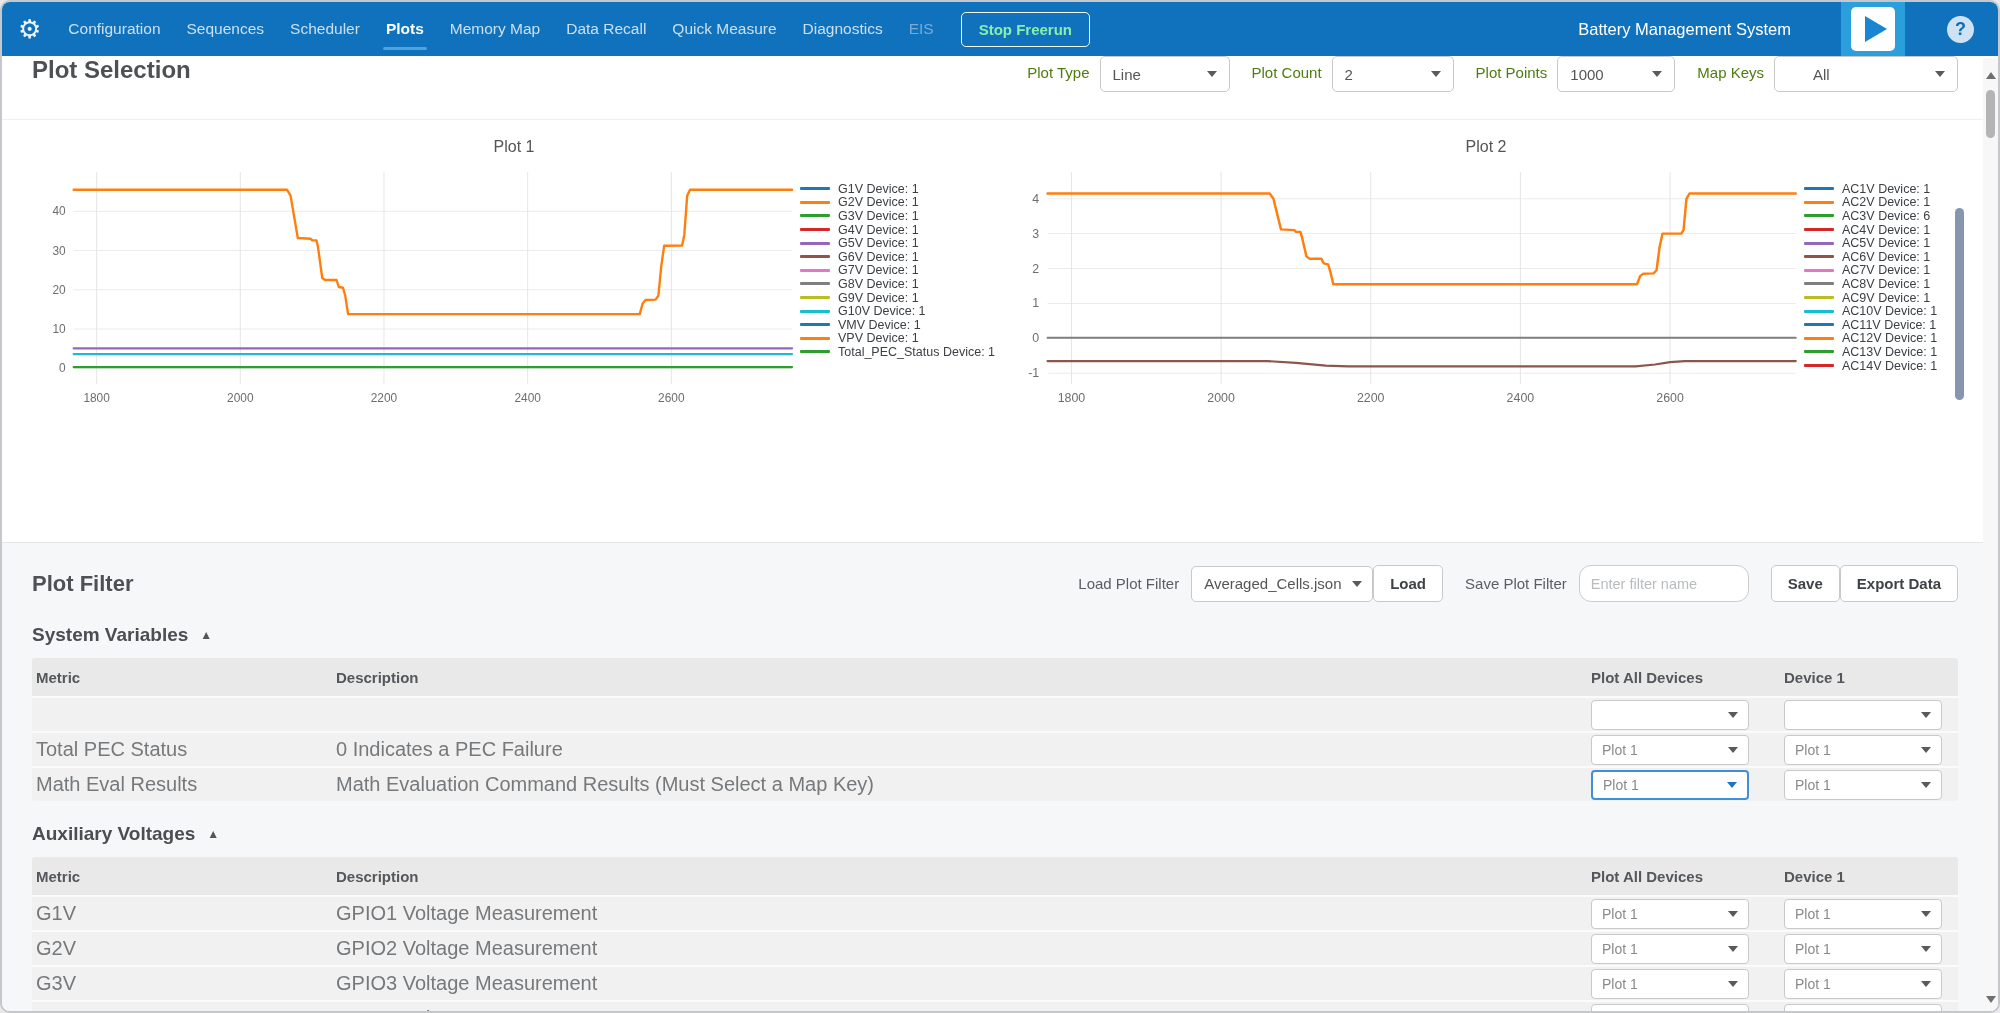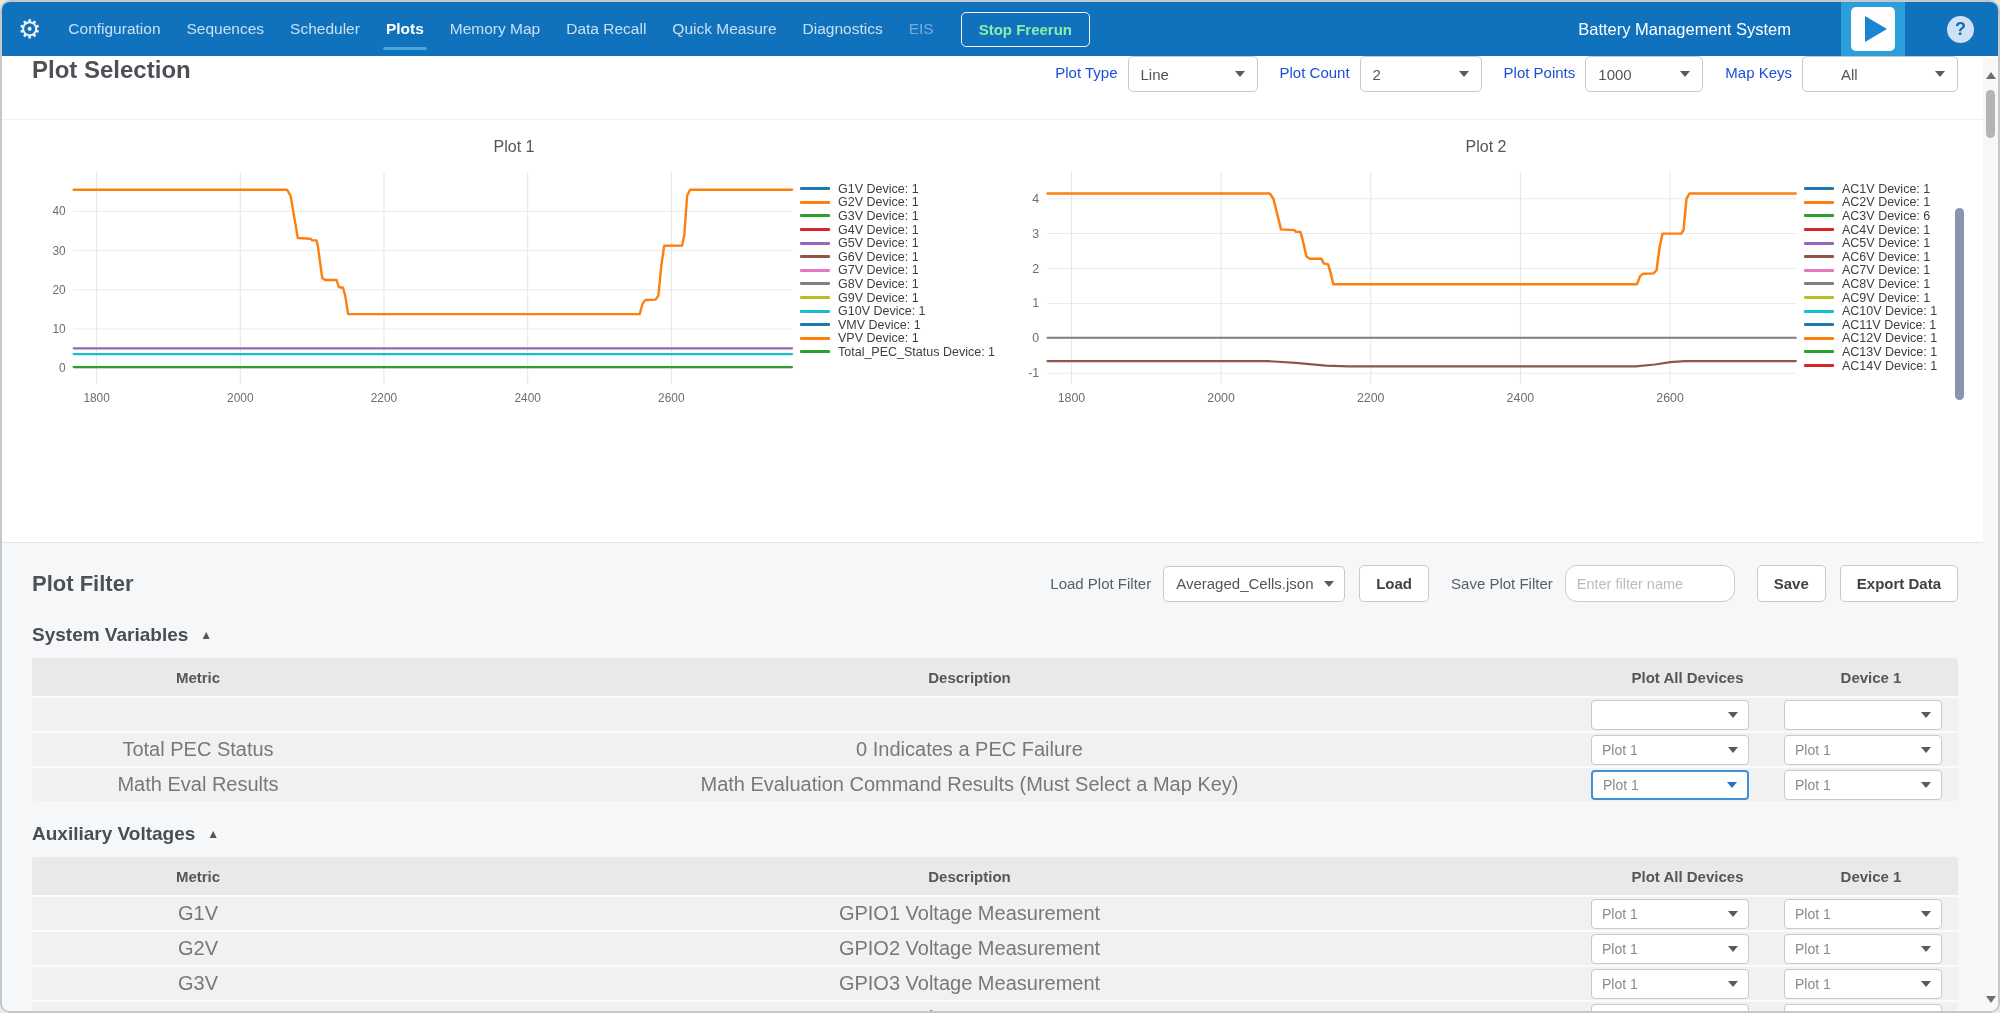--- a/index.html
+++ b/index.html
@@ -20,21 +20,21 @@
   .app-title { color:#fff; font-size:16.5px; margin-right:20px; white-space:nowrap; }
   .play-box { width:64px; height:54px; background:#2a9fdc; display:flex; align-items:center; justify-content:center; cursor:pointer; }
   .play-inner { width:44px; height:44px; background:#fff; border-radius:5px; display:flex; align-items:center; justify-content:center; }
   .play-tri { width:0; height:0; border-left:22px solid #1a85d3; border-top:13px solid transparent; border-bottom:13px solid transparent; margin-left:5px; }
   .help { width:27px; height:27px; border-radius:50%; background:#cfe2f3; color:#0f6bb5; font-weight:bold; font-size:18px; display:flex; align-items:center; justify-content:center; margin:0 14px 0 12px; cursor:pointer; }
 
   
   .plot-selection-row { height:64px; display:flex; align-items:flex-start; padding:0 40px 0 30px; border-bottom:1px solid #f0f0f0; background:#fff; }
   .h-lg { font-size:24px; font-weight:bold; color:#4d5156; }
   .ps-controls { margin-left:auto; display:flex; align-items:center; }
-  .ps-label { font-size:15px; color:#1d4ed8; margin:0 10px 3px 22px; white-space:nowrap; }
+  .ps-label { font-size:15px; color:#4d7c0f; margin:0 10px 3px 22px; white-space:nowrap; }
   .select { background:#fff; border:1px solid #c9c9c9; border-radius:5px; height:36px; display:flex; align-items:center; justify-content:space-between; padding:0 12px; font-size:15px; color:#555; cursor:pointer; }
   .caret { width:0; height:0; border-left:5px solid transparent; border-right:5px solid transparent; border-top:6px solid #5a5a5a; margin-left:10px; flex:0 0 auto; }
 
   
   .plots-section { height:422px; padding:0 26px; background:#fff; display:flex; }
   .plot-card { flex:1; min-width:0; display:flex; flex-direction:column; }
   .plot-title { text-align:center; font-size:16px; color:#555; margin:18px 0 4px; }
   .plot-body { display:flex; position:relative; }
   .chart-svg { flex:1; min-width:0; height:252px; }
   .legend { padding-top:22px; display:flex; flex-direction:column; }
@@ -42,28 +42,28 @@
   .legend-swatch { width:30px; height:3px; border-radius:1px; margin-right:8px; flex:0 0 auto; }
   .legend-scrollbar { position:absolute; width:9px; border-radius:5px; background:#8796ae; right:8px; top:48px; height:192px; cursor:pointer; }
 
   
   .filter-area { height:473px; background:#f6f7f8; border-top:1px solid #e5e6e8; padding:0 40px 0 30px; overflow:hidden; }
   .filter-header { padding-top:22px; display:flex; align-items:center; }
   .fh-controls { margin-left:auto; display:flex; align-items:center; }
   .f-label { font-size:15px; color:#5a5e62; margin-right:12px; white-space:nowrap; }
   .btn { background:#fff; border:1px solid #c9c9c9; border-radius:5px; padding:9px 16px; font-size:15px; font-weight:bold; color:#3f4347; font-family:inherit; cursor:pointer; white-space:nowrap; }
   .text-input { width:170px; height:37px; border:1px solid #ccc; border-radius:12px; padding:0 11px; font-size:14.5px; color:#444; font-family:inherit; background:#fff; }
-  .text-input::placeholder { color:#b9bcbf; } .gap14 { margin-right:14px; } .gap22 { margin-right:22px; }
+  .text-input::placeholder { color:#b9bcbf; } .gap14 { } .gap22 { margin-right:22px; }
 
   .section-block { margin-top:22px; }
   .section-header { display:flex; align-items:center; }
   .section-title { font-size:19px; font-weight:bold; color:#4a4e53; }
   .collapse-icon { font-size:12px; color:#555; margin-left:12px; cursor:pointer; }
   .ftable { margin-top:12px; border-radius:3px; overflow:hidden; }
-  .frow { display:grid; grid-template-columns:300px 1fr 193px 174px; align-items:center; min-height:35px; background:#f1f1f1; border-top:2px solid #fbfbfb; padding-left:16px;text-align:center; }
+  .frow { display:grid; grid-template-columns:300px 1fr 193px 174px; align-items:center; min-height:35px; background:#f1f1f1; border-top:2px solid #fbfbfb; padding-left:4px; }
   .frow.head { background:#e9e9e9; border-top:none; min-height:38px; }
   .fcell { font-size:20px; color:#76797c; }
   .frow.head .fcell { font-size:15px; font-weight:bold; color:#54575b; }
   .tsel { width:158px; height:30px; background:#fff; border:1px solid #c9c9c9; border-radius:4px; display:flex; align-items:center; justify-content:space-between; padding:0 10px; font-size:14px; color:#8a8a8a; cursor:pointer; }
   .tsel .caret { border-top-color:#5a5a5a; border-left-width:5px; border-right-width:5px; }
   .tsel.focused { border:2px solid #4090d8; }
   .tsel.focused .caret { border-top-color:#1d74c8; }
 
   
   .page-scrollbar { position:absolute; top:56px; right:0; bottom:0; width:15px; background:#f7f7f7; }
@@ -114,21 +114,21 @@
         <div class="select" style="width: 122px;">
           <span>2</span>
           <span class="caret"></span>
         </div>
         <span class="ps-label">Plot Points</span>
         <div class="select" style="width: 118px;">
           <span>1000</span>
           <span class="caret"></span>
         </div>
         <span class="ps-label">Map Keys</span>
-        <div class="select" style="width: 156px; padding-left: 38px;">
+        <div class="select" style="width: 184px; padding-left: 38px;">
           <span>All</span>
           <span class="caret"></span>
         </div>
       </div>
   </div>
 
   <div class="plots-section" id="plots">
       <div class="plot-card">
         <div class="plot-title">Plot 1</div>
         <div class="plot-body">

